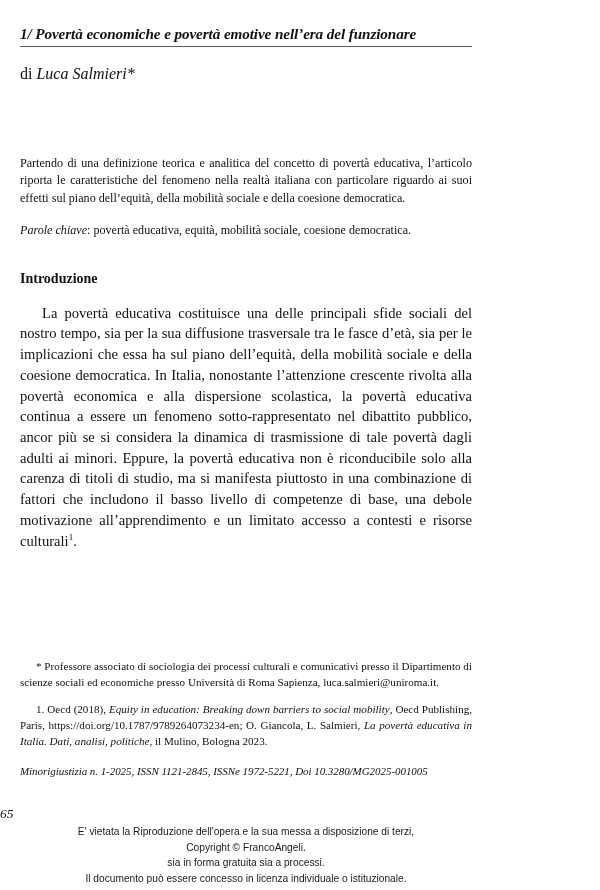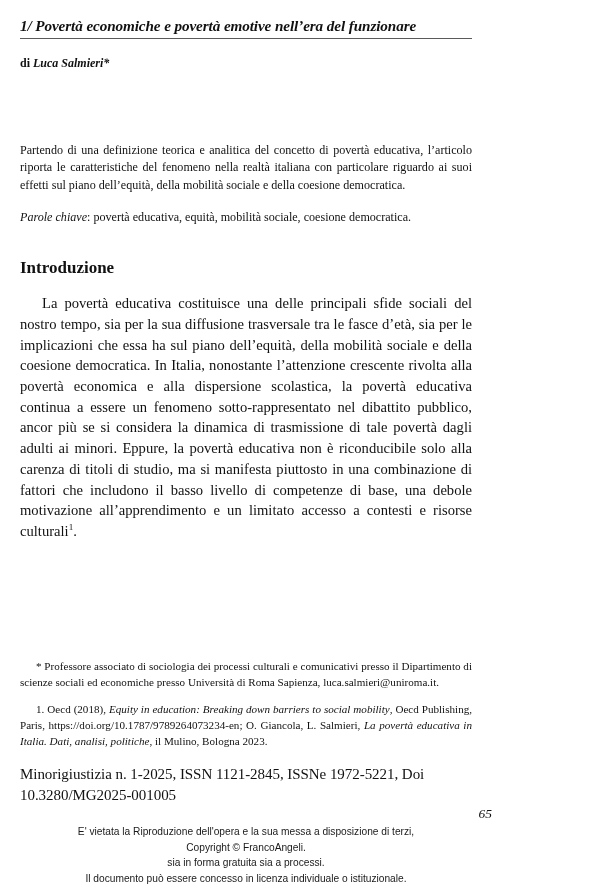--- a/index.html
+++ b/index.html
@@ -14,21 +14,21 @@
     font-family: "Liberation Serif", "DejaVu Serif", serif;
     color: #111111;
     overflow: hidden;
   }
   .page {
     position: absolute;
     left: 0; top: 0;
     width: 492px;
     height: 890px;
     box-sizing: border-box;
-    padding: 0 20px;
+    padding: 8px 20px;
   }
 
   
   .running-head {
     margin-top: 16px;
     font-style: italic;
     font-weight: bold;
     font-size: 15.2px;
     letter-spacing: -0.1px;
     line-height: 1.25;
@@ -46,23 +46,22 @@
     font-style: italic;
     font-size: 20.6px;
     line-height: 1.34;
     font-weight: normal;
     letter-spacing: -0.15px;
   }
   .title .tline { display: block; }
 
   .byline {
     margin-top: 17px;
-    font-size: 12px;
+    font-size: 16px;
     line-height: 1.3;
-    font-weight: bold;
   }
   .byline .di { font-style: normal; }
   .byline .author { font-style: italic; }
 
   
   .abstract {
     margin-top: 70px;
     font-size: 12.1px;
     line-height: 1.45;
     text-align: justify;
@@ -72,21 +71,21 @@
     margin-top: 15px;
     font-size: 12.1px;
     line-height: 1.45;
     text-align: left;
   }
   .keywords .kw-label { font-style: italic; }
 
   
   .section-head {
     margin-top: 31px;
-    font-size: 17px;
+    font-size: 14px;
     font-weight: bold;
     line-height: 1.2;
   }
 
   .body-par {
     margin-top: 15px;
     font-size: 14.6px;
     line-height: 1.42;
     text-align: justify;
     text-justify: inter-word;
@@ -115,31 +114,32 @@
   }
   .footnote + .footnote { margin-top: 2px; }
   .footnote i { font-style: italic; }
 
   
   .journal-info {
     position: absolute;
     left: 20px;
     right: 20px;
     top: 764px;
-    font-size: 15px;
+    font-style: italic;
+    font-size: 11px;
     line-height: 1.4;
     letter-spacing: -0.05px;
   }
 
   
   .folio {
     position: absolute;
     left: 0; right: 0;
     top: 806px;
-    text-align: right;
+    text-align: left;
     font-style: italic;
     font-size: 13.4px;
   }
 
   
   .copyright {
     position: absolute;
     left: 0; right: 0;
     top: 824px;
     text-align: center;

